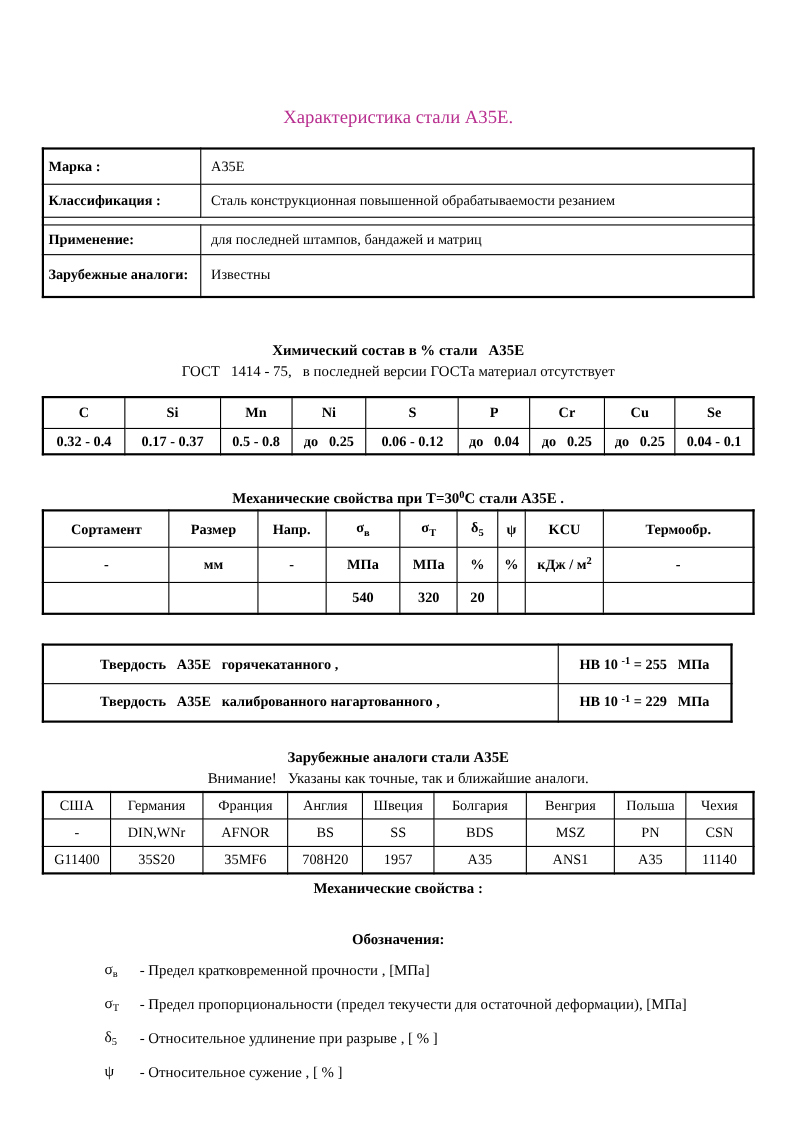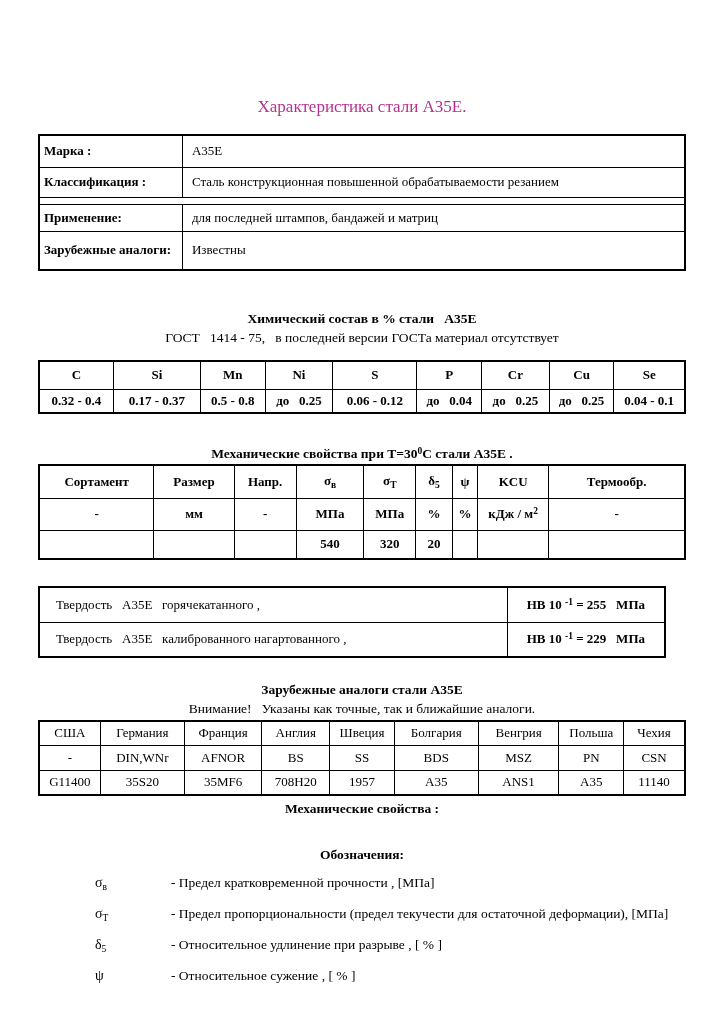--- a/index.html
+++ b/index.html
@@ -49,33 +49,33 @@
 
   .chem-block-title { margin-top: 38px; }
   .chem-table { margin-top: 13px; }
   .chem-table th, .chem-table td { text-align: center; font-weight: bold; padding: 1px 2px; }
 
   .mech-title { margin-top: 28px; }
   .mech-table { margin-top: 1px; }
   .mech-table th, .mech-table td { text-align: center; font-weight: bold; padding: 1px 2px; }
 
   .hard-table { margin-top: 26px; width: 628px; }
-  .hard-table td.lbl { padding-left: 16px; font-weight: normal; }
+  .hard-table td.lbl { padding-left: 51px; font-weight: bold; }
   .hard-table td.val { text-align: center; font-weight: bold; }
 
   .analogs-title { margin-top: 22px; }
   .analogs-table { margin-top: 2px; }
   .analogs-table th, .analogs-table td { text-align: center; font-weight: normal; padding: 1px 2px; }
 
   .legend-title { margin-top: 27px; font-size: 13.5px; }
   .legend-sub { margin-top: 3px; font-size: 13.5px; }
   .legend-items { margin-top: 9px; }
   .legend-item { display: flex; margin-bottom: 7px; line-height: 20px; }
   .legend-sym { width: 32px; margin-left: 57px; font-size: 14px; flex: none; }
-  .legend-text { max-width: 535px; font-size: 13.5px; white-space: pre-wrap; margin-left: 44px; }
+  .legend-text { max-width: 535px; font-size: 13.5px; white-space: pre-wrap; }
 
   sub.small { font-size: 9.5px; vertical-align: -3px; font-weight: inherit; }
   sup.small { font-size: 9.5px; vertical-align: 4px; font-weight: inherit; }
 </style>
 </head>
 <body>
 
 <div class="page">
 
   <h1 class="doc-title" style="color: rgb(184, 47, 143);">Характеристика стали А35Е.</h1>

